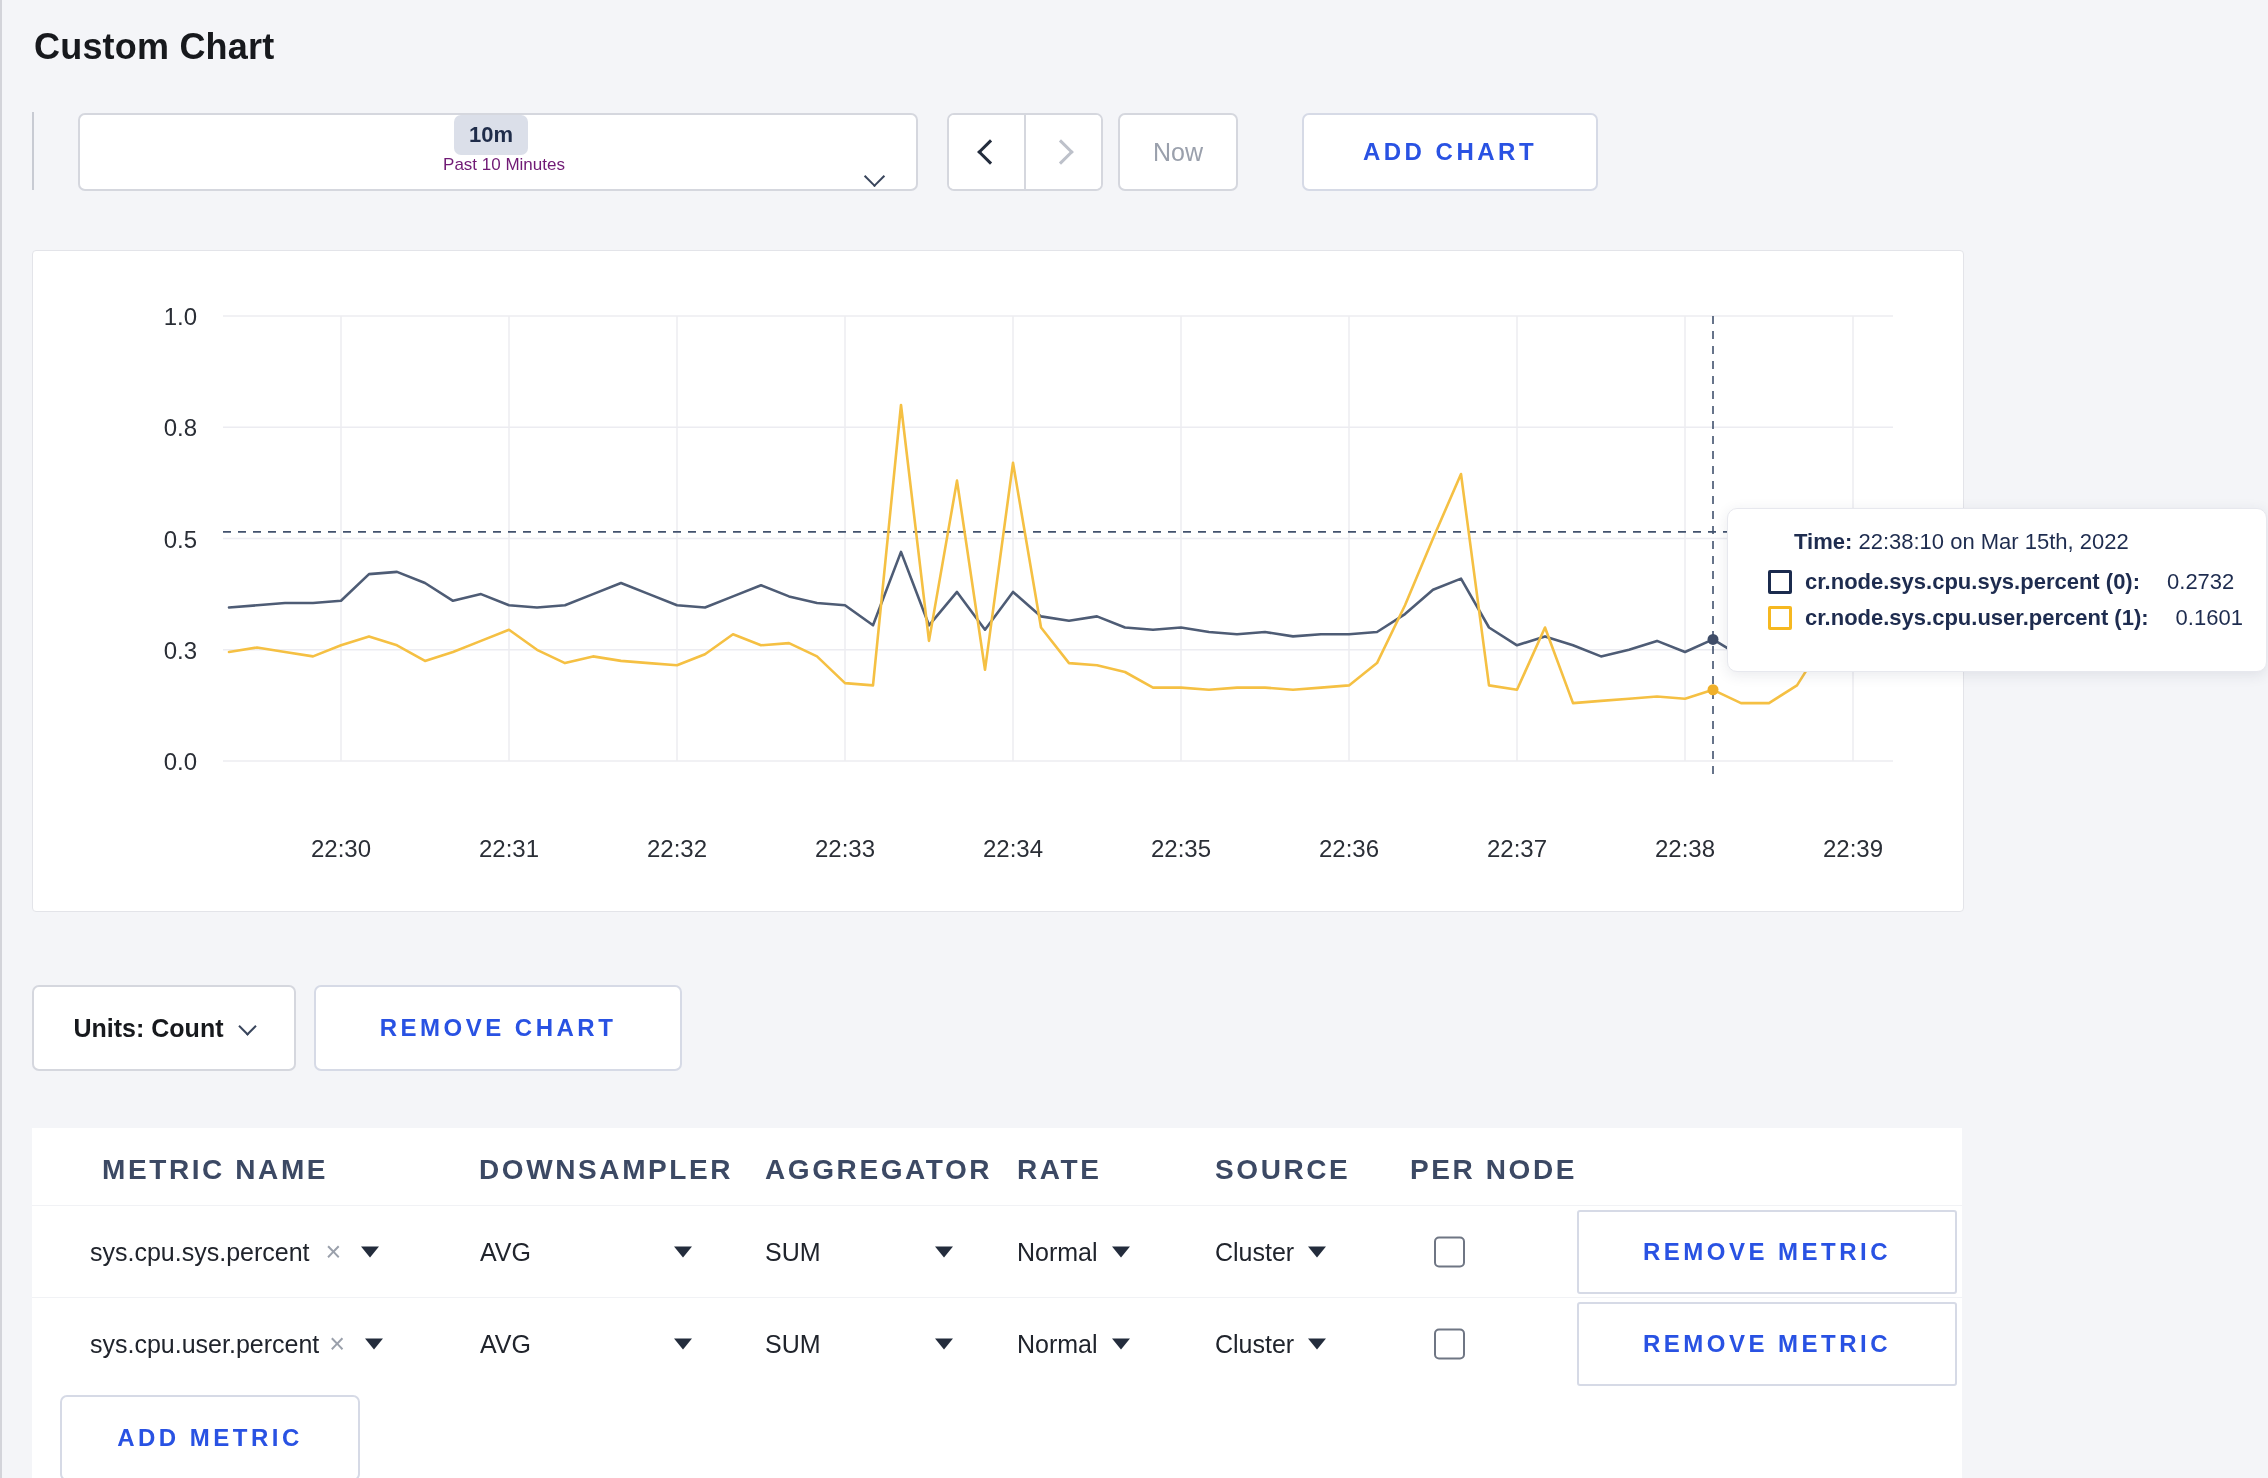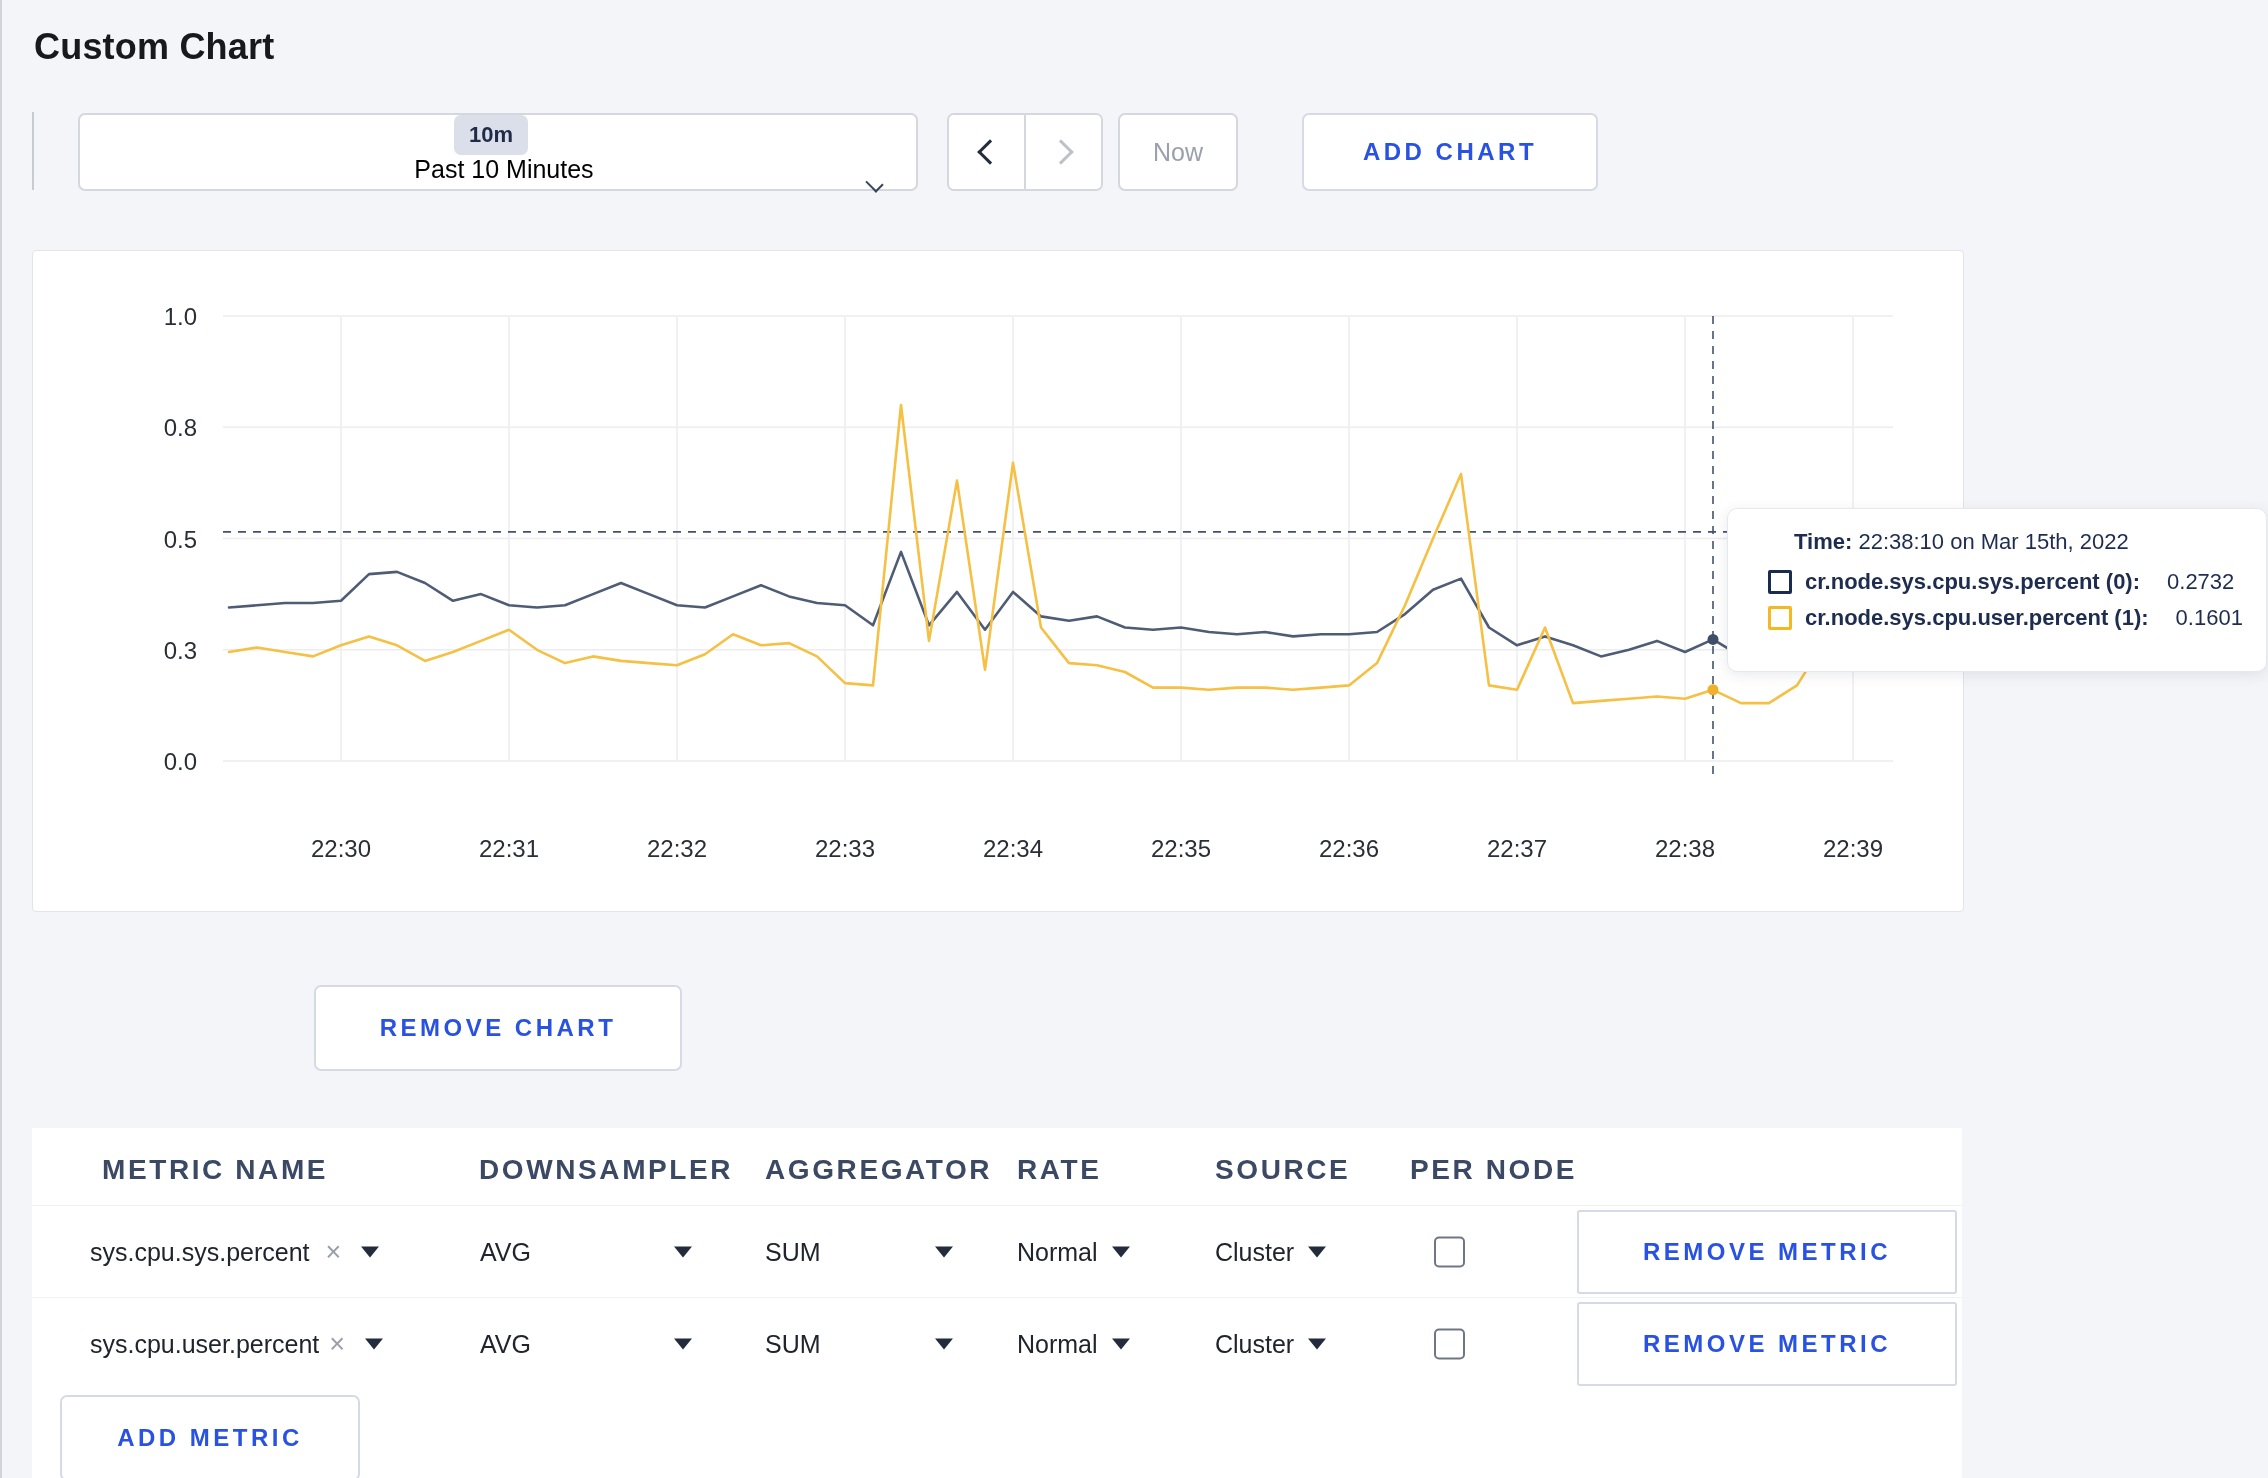--- a/index.html
+++ b/index.html
@@ -11,21 +11,21 @@
   .abs{position:absolute;}
   
   .page-title{left:32px;top:2px;font-size:36px;font-weight:700;color:#17191d;letter-spacing:.2px;}
   
   .tb-divider{left:30px;top:112px;width:2px;height:78px;background:#c8cbd3;}
   .btn{box-sizing:border-box;background:#fff;border:2px solid #d5d7de;border-radius:7px;
        display:flex;align-items:center;cursor:pointer;font-family:"Liberation Sans",sans-serif;}
   .time-dd{left:76px;top:113px;width:840px;height:78px;padding:0 34px 0 20px;flex-direction:column;}
   .badge{background:#dbdfe9;color:#1f2c49;font-weight:700;font-size:22px;border-radius:7px;
          padding:9px 15px;line-height:1;}
-  .time-label{margin-left:26px;font-size:25px;color:#000000;}
+  .time-label{margin-left:26px;font-size:17px;color:#701a75;}
   .chev{width:13px;height:13px;border-right:2.5px solid #39455c;border-bottom:2.5px solid #39455c;
         transform:rotate(45deg);margin-left:auto;margin-top:-6px;}
   .pager{left:945px;top:113px;width:156px;height:78px;padding:0;overflow:hidden;}
   .pg{flex:1;height:100%;display:flex;align-items:center;justify-content:center;background:#fff;border:none;cursor:pointer;}
   .pg+.pg{border-left:2px solid #d5d7de;}
   .chevL{width:15px;height:15px;border-right:3.5px solid #232c3c;border-bottom:3.5px solid #232c3c;transform:rotate(135deg);margin-left:6px;}
   .chevR{width:15px;height:15px;border-right:3.5px solid #bdc1ca;border-bottom:3.5px solid #bdc1ca;transform:rotate(-45deg);margin-right:6px;}
   .now-btn{left:1116px;top:113px;width:120px;height:78px;justify-content:center;
            font-size:25px;color:#9aa0ac;}
   .blue-btn{justify-content:center;color:#2952e3;font-size:24px;font-weight:600;letter-spacing:3.5px;border-color:#d6dae6;}
@@ -142,20 +142,24 @@
       <span class="tt-bold">cr.node.sys.cpu.sys.percent (0):</span>
       <span class="tt-val">0.2732</span>
     </div>
     <div class="tt-row">
       <span class="sw sw-yellow"></span>
       <span class="tt-bold">cr.node.sys.cpu.user.percent (1):</span>
       <span class="tt-val">0.1601</span>
     </div>
   </div>
 
+  <button class="abs btn units-btn">
+    <span>Units: Count</span>
+    <span class="chev"></span>
+  </button>
   <button class="abs btn blue-btn remove-chart">REMOVE CHART</button>
 
   <div class="abs metrics-card">
     <span class="th" style="left:70px">METRIC NAME</span>
     <span class="th" style="left:447px">DOWNSAMPLER</span>
     <span class="th" style="left:733px">AGGREGATOR</span>
     <span class="th" style="left:985px">RATE</span>
     <span class="th" style="left:1183px">SOURCE</span>
     <span class="th" style="left:1378px">PER NODE</span>
 

